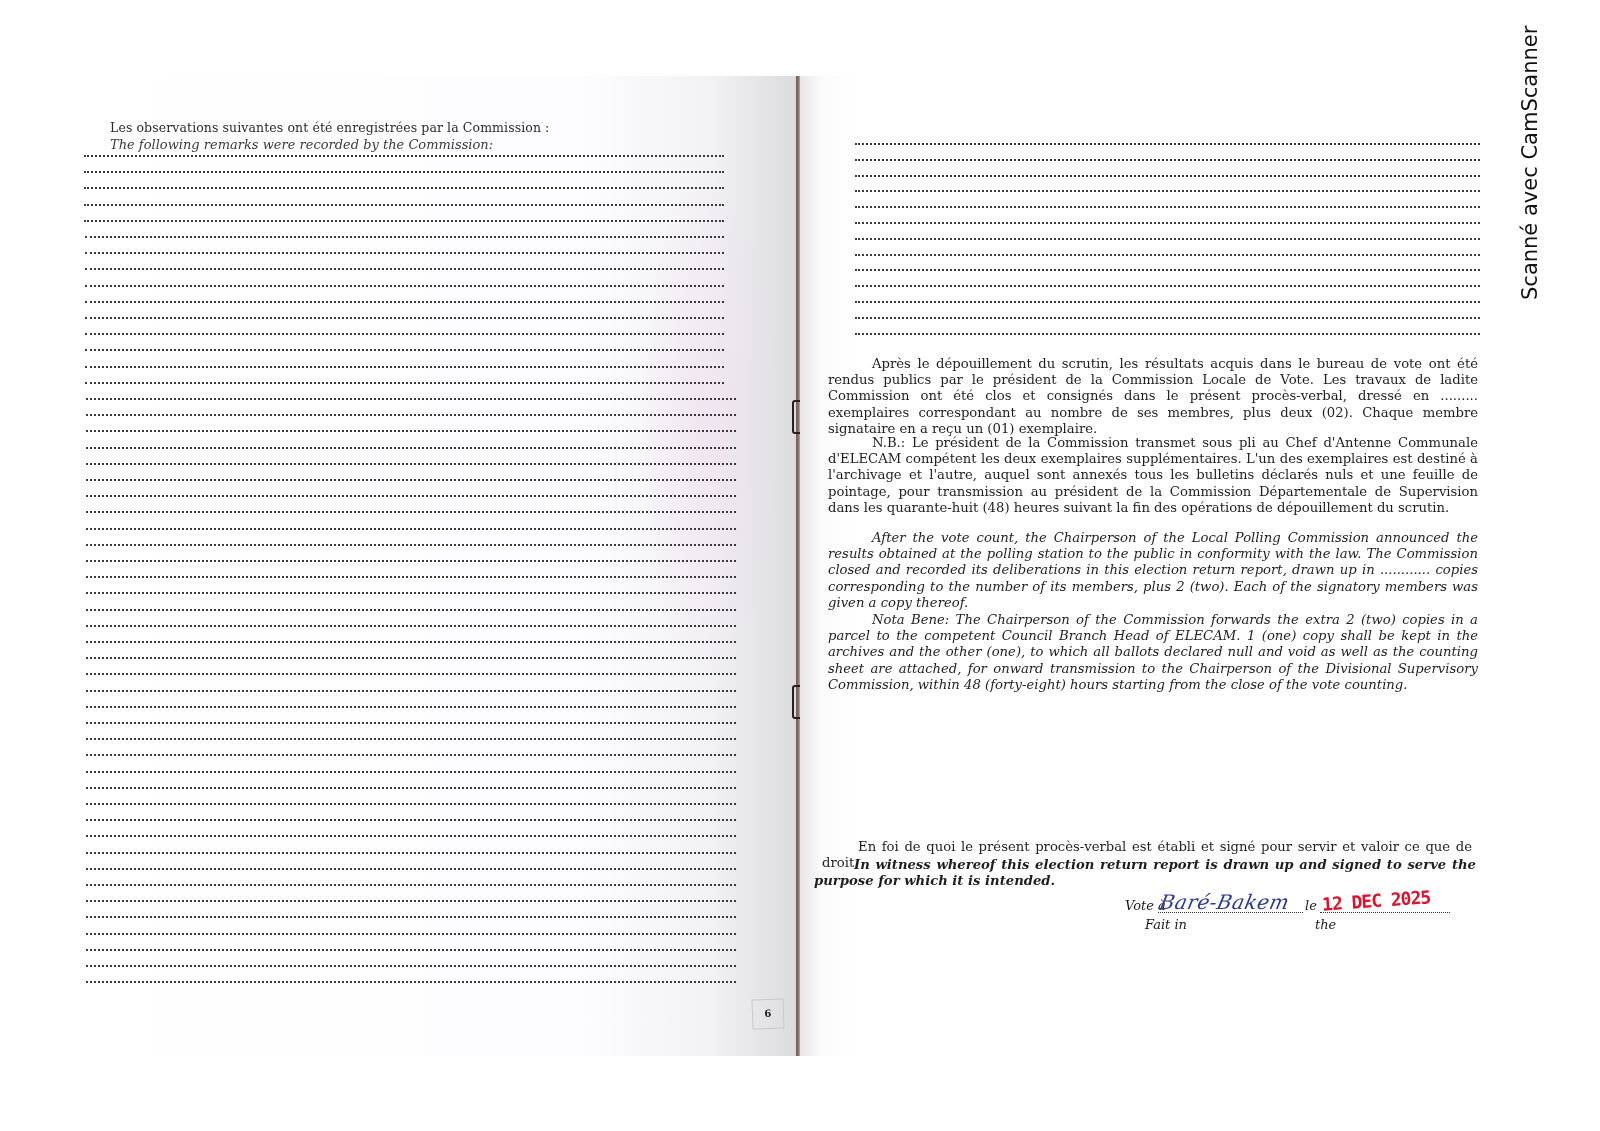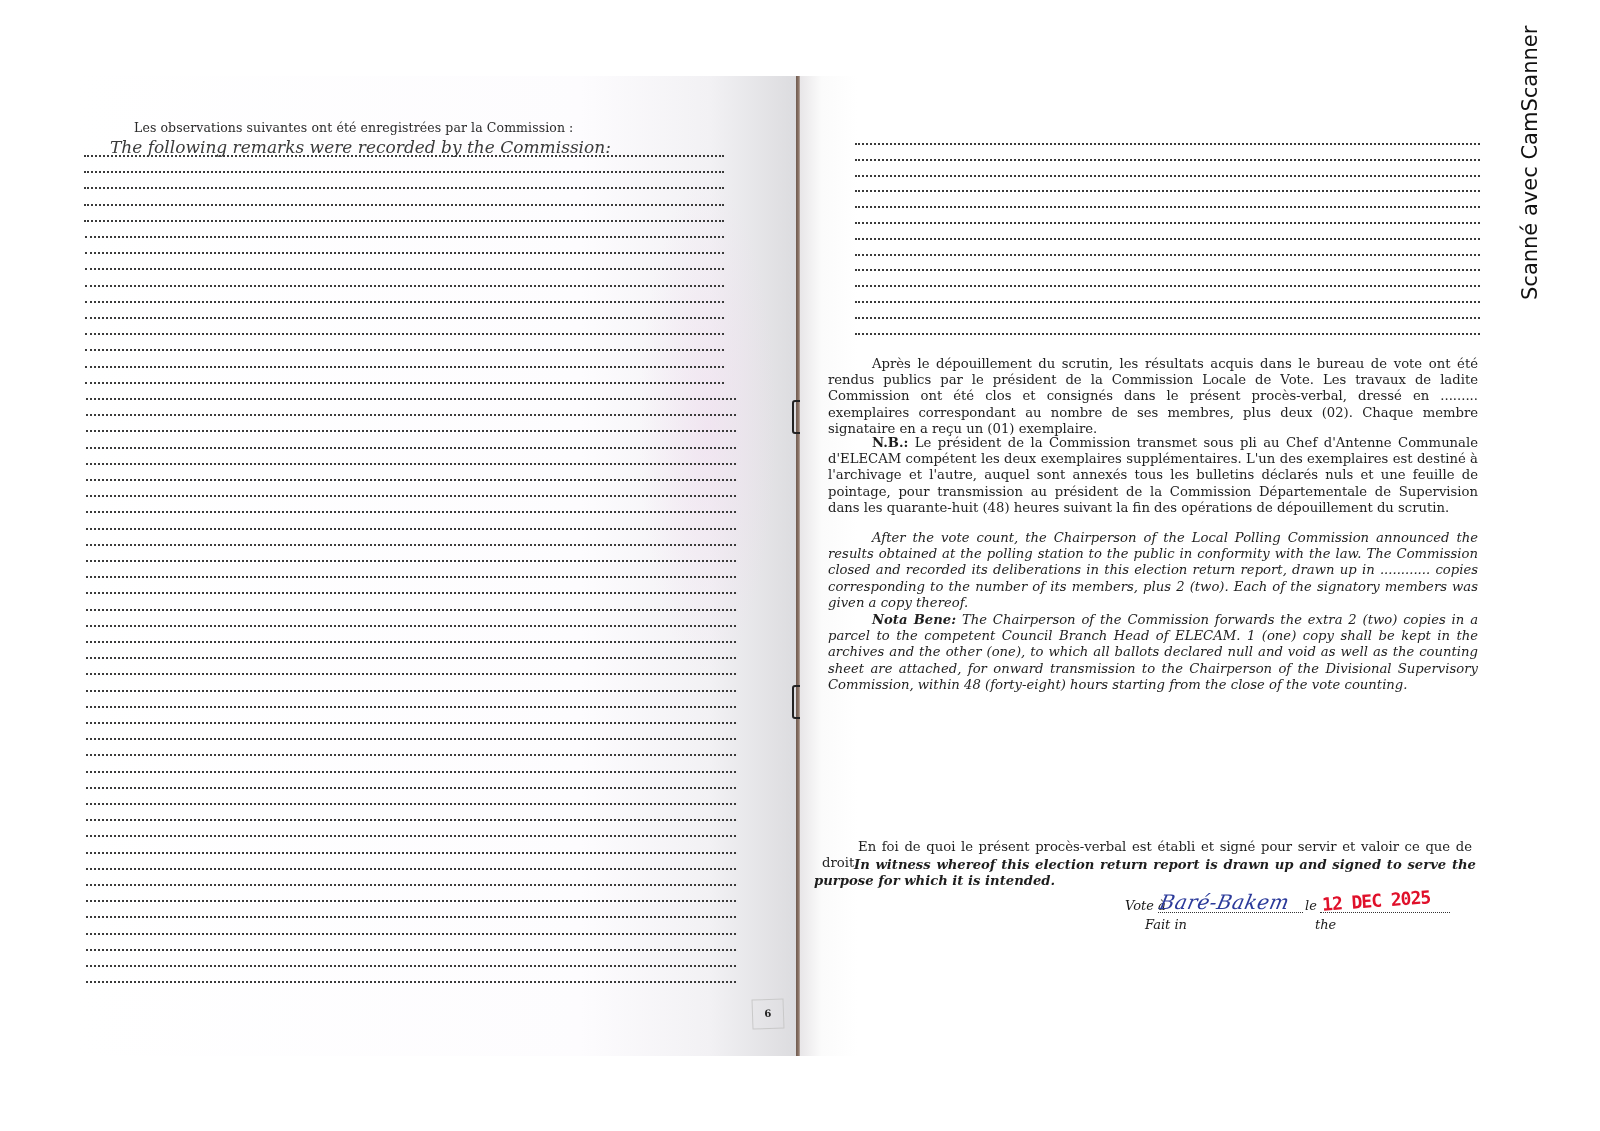--- a/index.html
+++ b/index.html
@@ -27,45 +27,45 @@
   .binding-clip {
     position: absolute; left: 792px; width: 8px; height: 30px; border: 2px solid #222;
     border-radius: 3px; background: transparent;
   }
   .page-right {
     position: absolute; left: 800px; top: 76px; width: 720px; height: 980px;
     background: linear-gradient(90deg, #e8e6e8 0%, #fbfbfb 3%, #ffffff 8%, #ffffff 100%);
   }
   .heading-fr {
     position: absolute; left: 110px; top: 120px;
-    font-size: 12.5px; color: #2a2a2a; letter-spacing: 0.1px; margin-left: 24px;
+    font-size: 12.5px; color: #2a2a2a; letter-spacing: 0.1px;
   }
   .heading-en {
     position: absolute; left: 110px; top: 137px;
-    font-size: 17px; font-style: italic; color: #3a3a3a;
+    font-size: 13px; font-style: italic; color: #3a3a3a;
   }
   .dotted-lines { position: absolute; }
   .dot-line {
     position: absolute; height: 0;
     border-bottom: 2px dotted #3a3a3a;
   }
   .page-number-box {
     position: absolute; left: 752px; top: 999px; width: 30px; height: 28px;
     border: 1px solid #c9c9c9; transform: rotate(-2deg);
     font-size: 10px; font-weight: bold; text-align: center; line-height: 28px;
     color: #222;
   }
   .para {
     position: absolute; left: 828px; width: 650px;
     font-size: 13.2px; line-height: 16.2px; text-align: justify;
     color: #1e1e1e;
   }
   .para .indent { display: inline-block; width: 44px; }
   .para.italic { font-style: italic; }
-  .para b { font-weight: bold; }
+  .para b { font-weight: normal; }
   .signature-block { position: absolute; left: 1120px; top: 890px; width: 360px; height: 60px; }
   .fait-label { position: absolute; left: 5px; top: 8px; font-size: 13px; font-style: italic; }
   .done-label { position: absolute; left: 25px; top: 27px; font-size: 13px; font-style: italic; }
   .le-label { position: absolute; left: 185px; top: 8px; font-size: 13px; font-style: italic; }
   .the-label { position: absolute; left: 195px; top: 27px; font-size: 13px; font-style: italic; }
   .place-line { position: absolute; left: 38px; top: 22px; width: 145px; border-bottom: 1.5px dotted #333; }
   .date-line { position: absolute; left: 200px; top: 22px; width: 130px; border-bottom: 1.5px dotted #333; }
   .handwritten-place {
     position: absolute; left: 40px; top: 0px;
     font-family: "DejaVu Serif", serif; font-style: italic;

